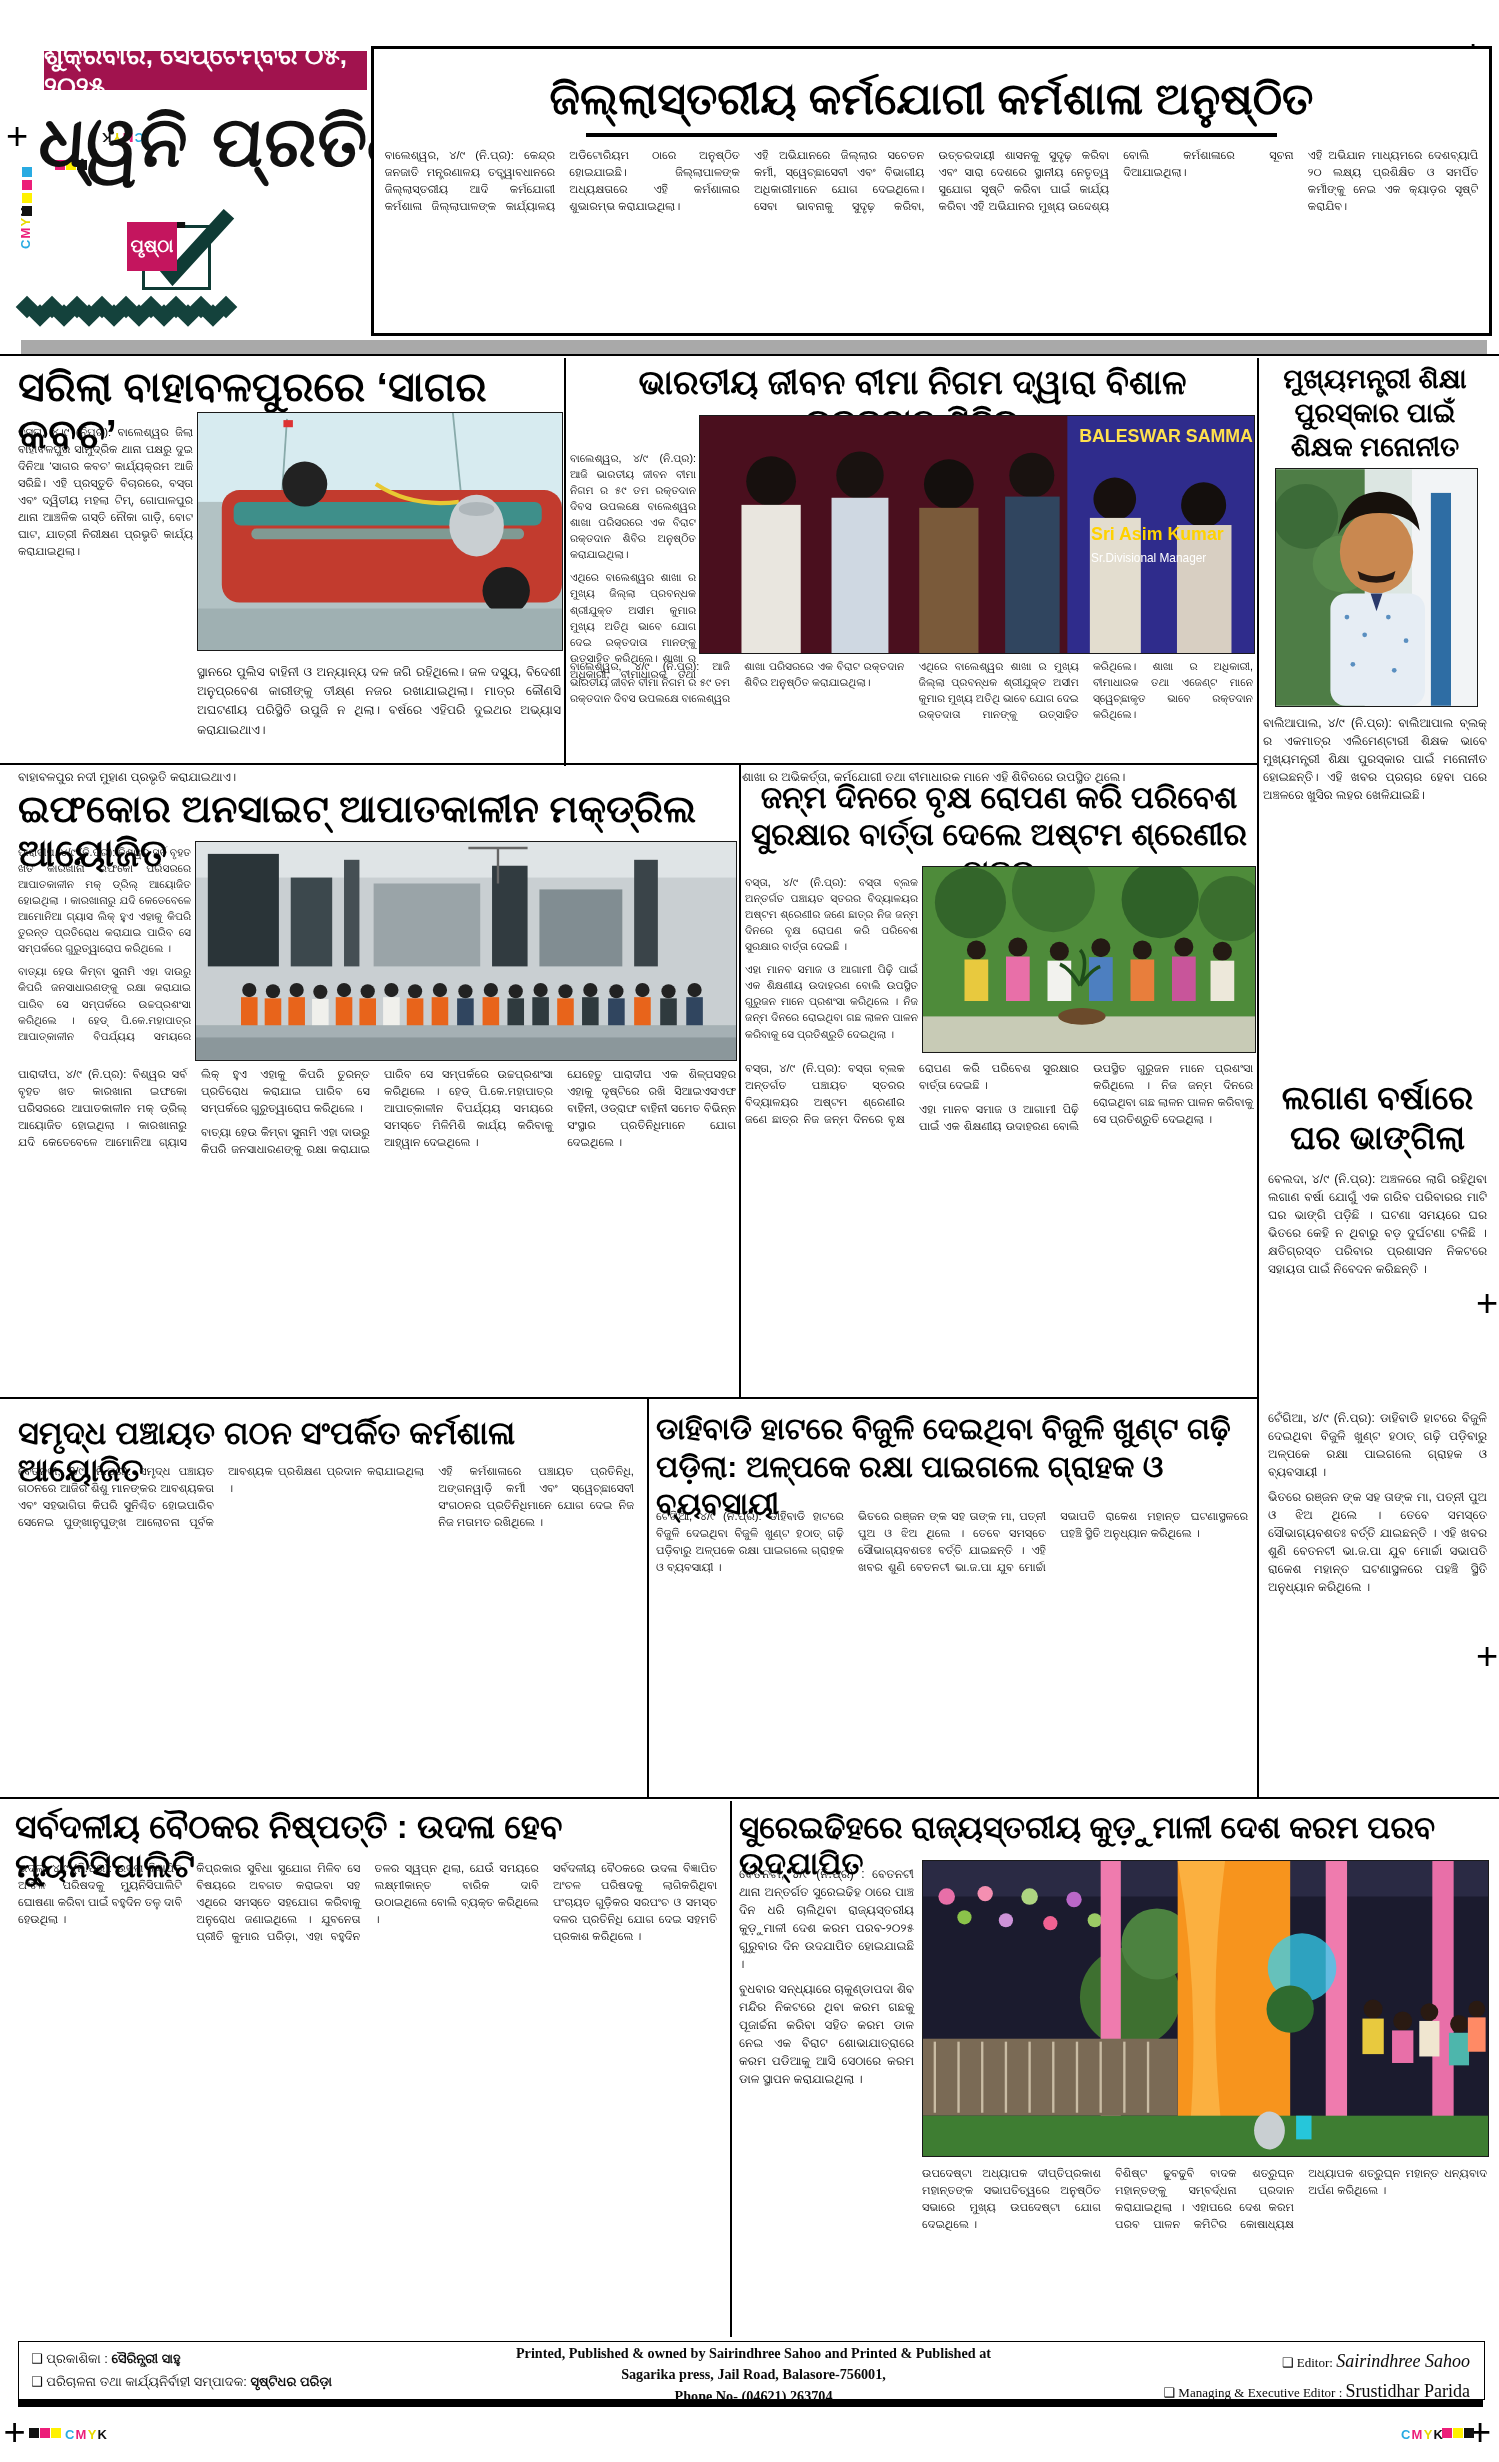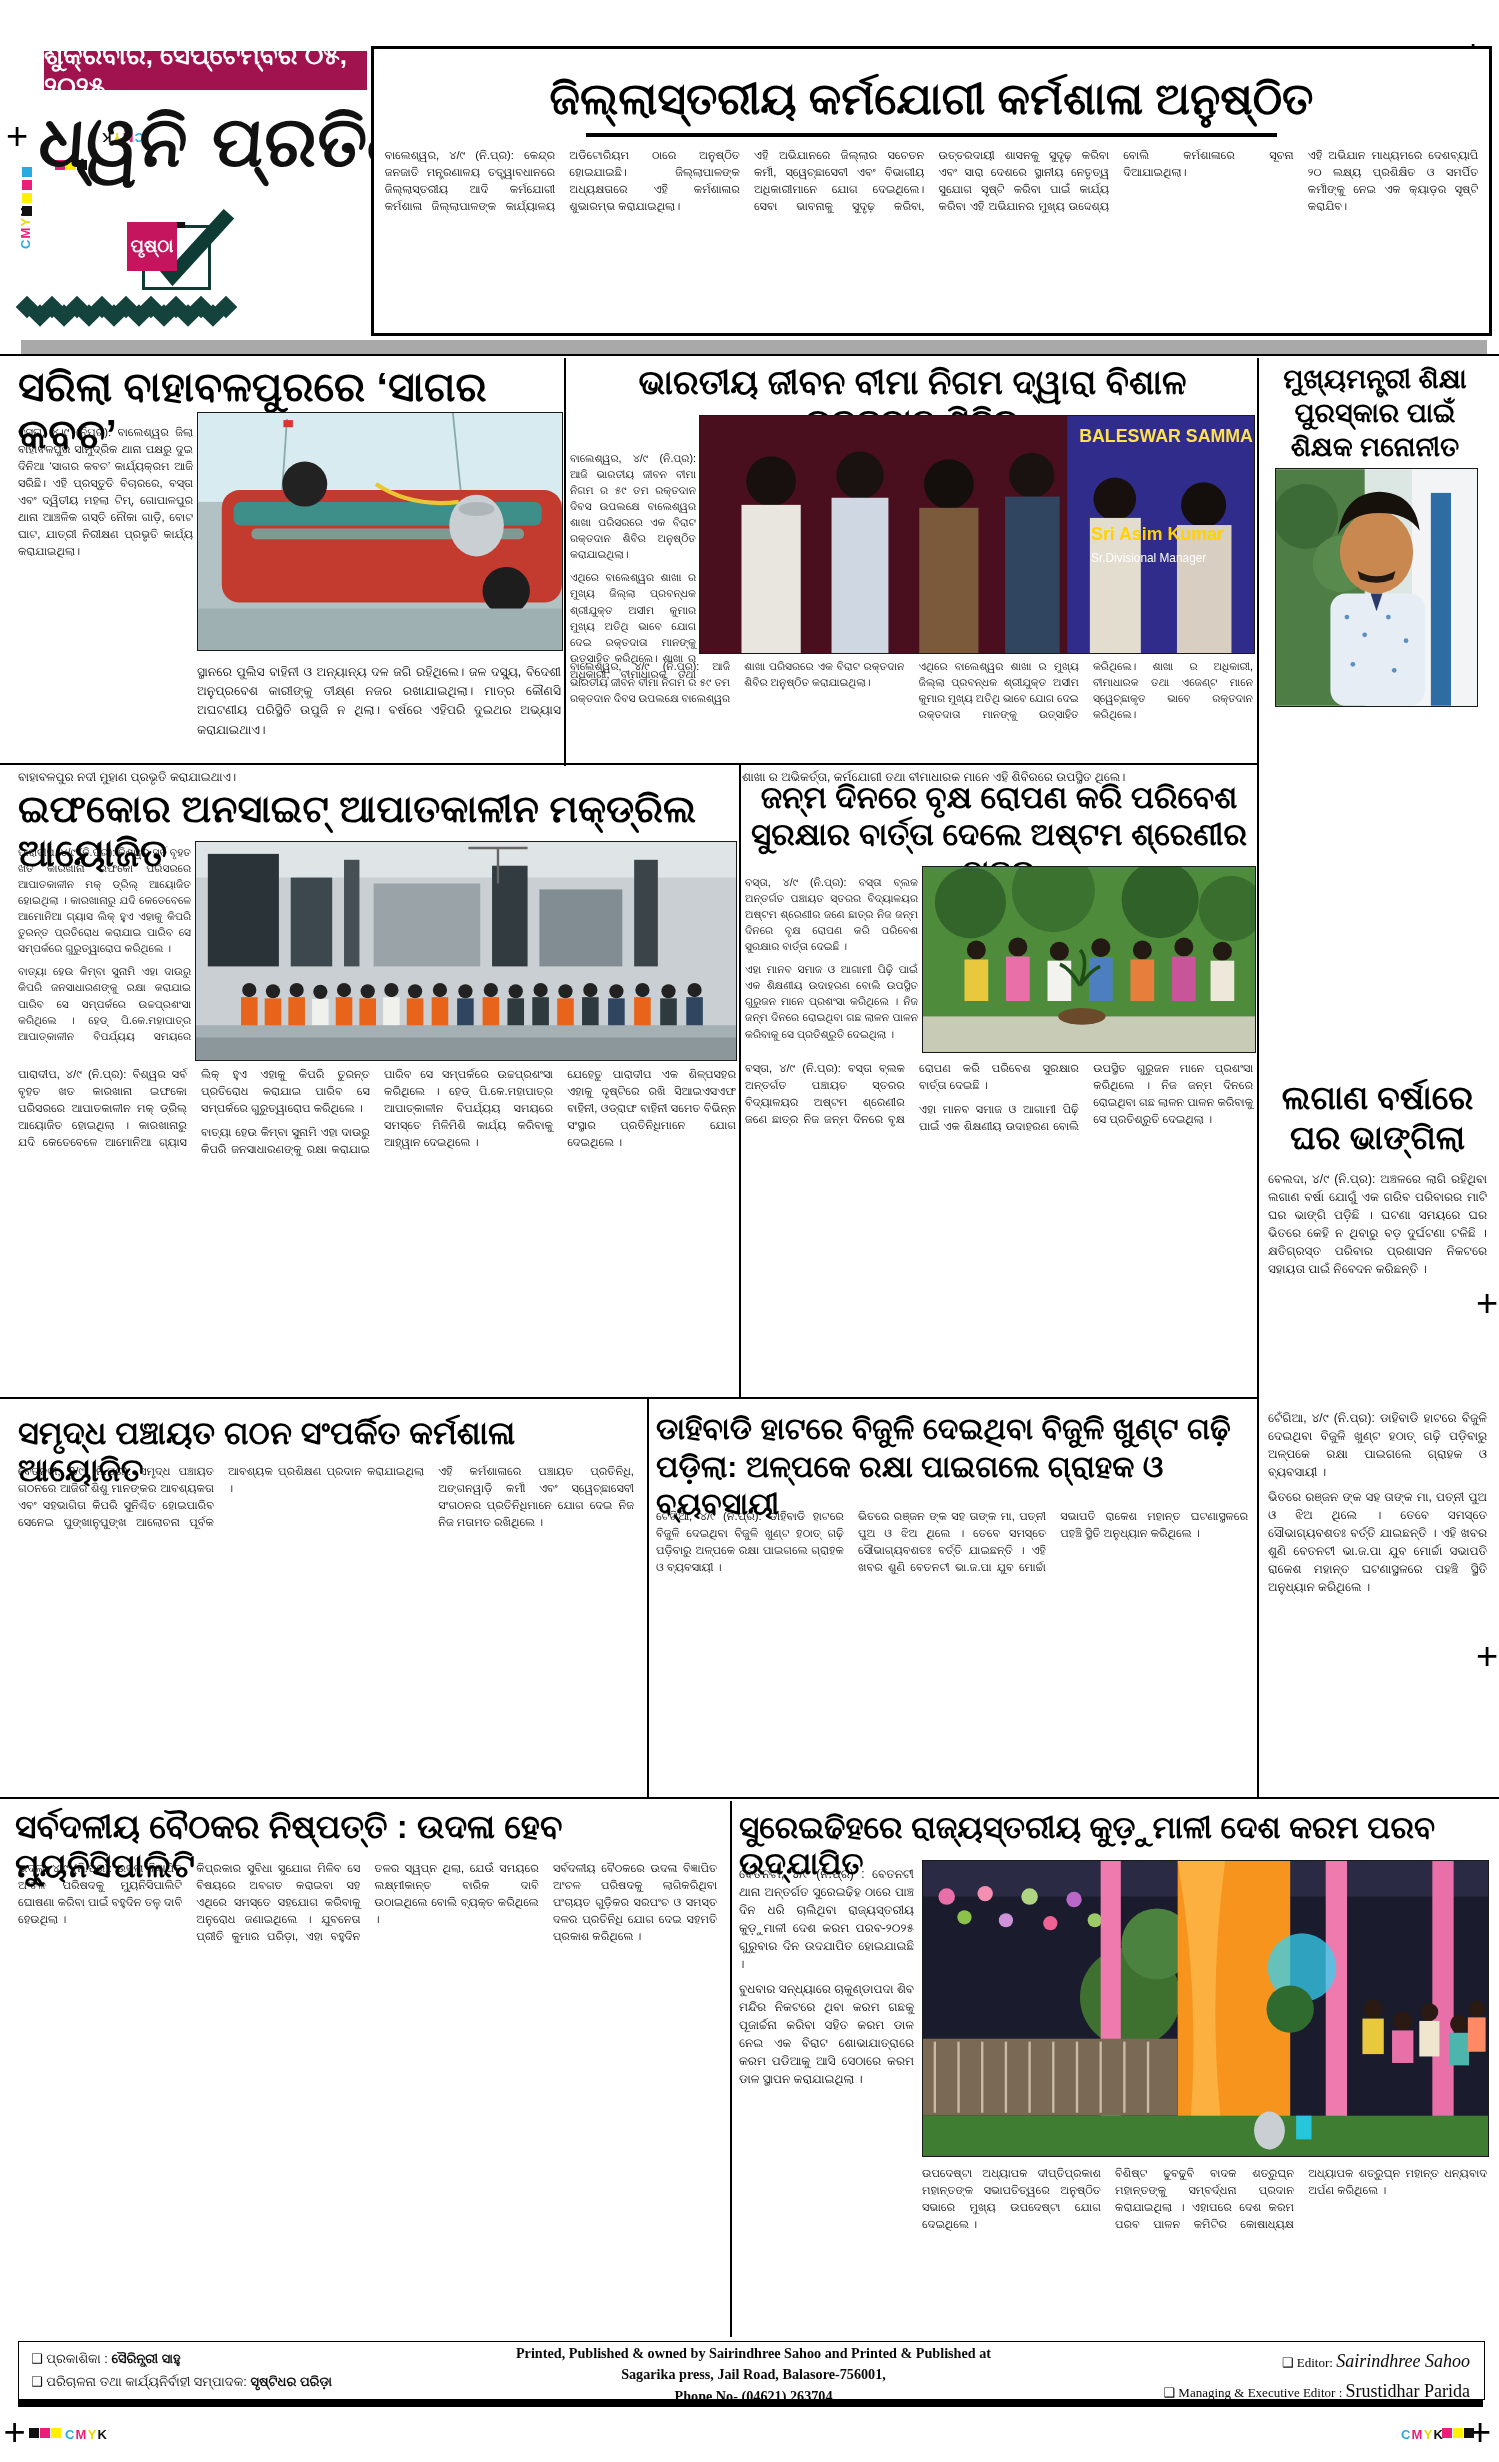--- a/index.html
+++ b/index.html
@@ -189,20 +189,21 @@
       <circle cx="120" cy="250" r="4" fill="#5A8FC0"></circle>
         <circle cx="150" cy="280" r="4" fill="#5A8FC0"></circle>
       <circle cx="190" cy="250" r="4" fill="#5A8FC0"></circle>
         <circle cx="220" cy="290" r="4" fill="#5A8FC0"></circle>
       <circle cx="130" cy="330" r="4" fill="#5A8FC0"></circle>
         <circle cx="200" cy="340" r="4" fill="#5A8FC0"></circle>
       <path d="M160 210 l10 30 l10 -30" fill="#2b3a6b"></path>
     </svg>
   </div>
   <div class="abs cols" style="left:1263px;top:714px;width:224px;height:349px;column-count:1;font-size:12px;">
+      <p class="bp">ବାଲିଆପାଲ, ୪/୯ (ନି.ପ୍ର): ବାଲିଆପାଲ ବ୍ଲକ୍ ର ଏକମାତ୍ର ଏଲିମେଣ୍ଟାରୀ ଶିକ୍ଷକ ଭାବେ ମୁଖ୍ୟମନ୍ତ୍ରୀ ଶିକ୍ଷା ପୁରସ୍କାର ପାଇଁ ମନୋନୀତ ହୋଇଛନ୍ତି। ଏହି ଖବର ପ୍ରଚାର ହେବା ପରେ ଅଞ୍ଚଳରେ ଖୁସିର ଲହର ଖେଳିଯାଇଛି।</p>
     </div>
 
   <div class="abs headline" style="left:18px;top:788px;width:720px;font-size:38px;">ଇଫକୋର ଅନସାଇଟ୍ ଆପାତକାଳୀନ ମକ୍‌ଡ୍ରିଲ ଆୟୋଜିତ</div>
   <div class="abs cols" style="left:18px;top:844px;width:173px;height:213px;column-count:1;font-size:10.7px;">
       <p class="bp">ପାରାଦୀପ, ୪/୯ (ନି.ପ୍ର): ବିଶ୍ୱର ସର୍ବ ବୃହତ ଖତ କାରଖାନା ଇଫକୋ ପରିସରରେ ଆପାତକାଳୀନ ମକ୍ ଡ୍ରିଲ୍ ଆୟୋଜିତ ହୋଇଥିଲା । କାରଖାନାରୁ ଯଦି କେତେବେଳେ ଆମୋନିଆ ଗ୍ୟାସ ଲିକ୍ ହୁଏ ଏହାକୁ କିପରି ତୁରନ୍ତ ପ୍ରତିରୋଧ କରାଯାଇ ପାରିବ ସେ ସମ୍ପର୍କରେ ଗୁରୁତ୍ୱାରୋପ କରିଥିଲେ ।</p>
       <p class="bp">ବାତ୍ୟା ହେଉ କିମ୍ବା ସୁନାମି ଏହା ଦାଉରୁ କିପରି ଜନସାଧାରଣଙ୍କୁ ରକ୍ଷା କରାଯାଇ ପାରିବ ସେ ସମ୍ପର୍କରେ ଉଚ୍ଚପ୍ରଶଂସା କରିଥିଲେ । ହେଡ୍ ପି.କେ.ମହାପାତ୍ର ଆପାତ୍‌କାଳୀନ ବିପର୍ଯ୍ୟୟ ସମୟରେ ସମସ୍ତେ ମିଳିମିଶି କାର୍ଯ୍ୟ କରିବାକୁ ଆହ୍ୱାନ ଦେଇଥିଲେ ।</p>
       <p class="bp">ଯେହେତୁ ପାରାଦୀପ ଏକ ଶିଳ୍ପସହର ଏହାକୁ ଦୃଷ୍ଟିରେ ରଖି ସିଆଇଏସଏଫ ବାହିନୀ, ଓଡ୍ରାଫ ବାହିନୀ ସମେତ ବିଭିନ୍ନ ସଂସ୍ଥାର ପ୍ରତିନିଧିମାନେ ଯୋଗ ଦେଇଥିଲେ ।</p>
     </div>
   <div class="photo" style="left:195px;top:841px;width:540px;height:218px;">
     <svg width="540" height="218" viewBox="0 0 912 368">

